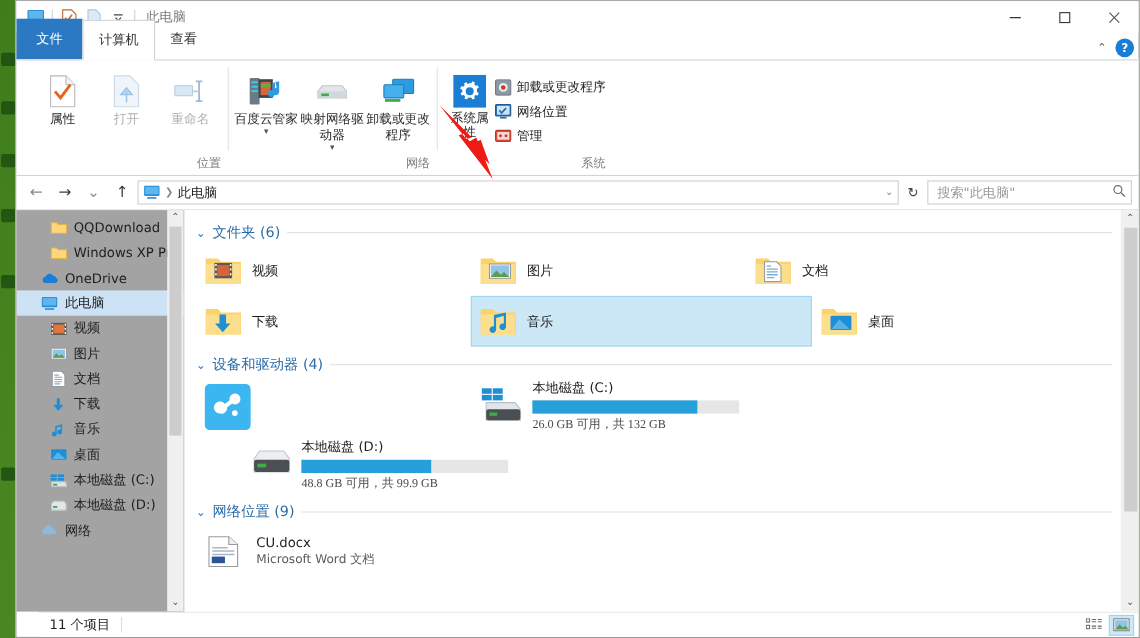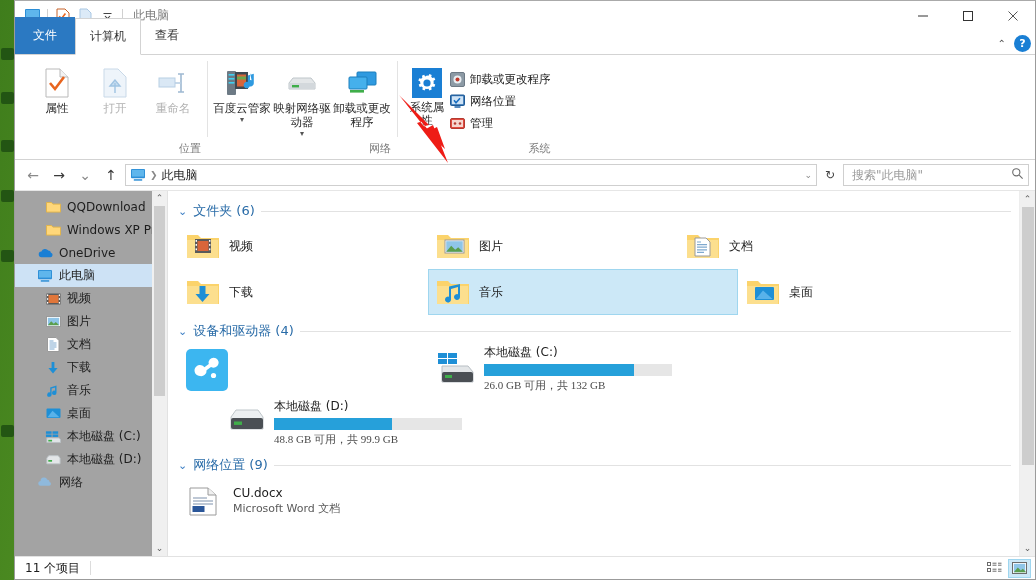--- a/index.html
+++ b/index.html
@@ -151,21 +151,21 @@
     position: absolute; right: 0; top: 0; bottom: 0; width: 16px; background: #f0f0f0;
     border-left: 1px solid #ededed;
   }
   .contentscroll .arw { height: 16px; line-height: 16px; text-align: center; font-size: 9px; color: #5c5c5c; }
   .contentscroll .arw.bot { position: absolute; bottom: 0; width: 100%; }
   .contentscroll .thumb { position: absolute; top: 16px; left: 2px; width: 12px; height: 258px; background: #cdcdcd; }
 
   
   .statusbar {
     flex: 0 0 23px; border-top: 1px solid #e2e2e2; background: #fff; display: flex; align-items: center;
-    padding: 0 4px; justify-content: space-between;
+    padding: 0 4px; justify-content: space-between; margin-left: 20px;
   }
   .status-left { display: flex; align-items: center; gap: 10px; font-size: 12px; color: #1d1d1d; padding-left: 6px; }
   .status-divider { width: 1px; height: 14px; background: #dcdcdc; }
   .viewbtns { display: flex; gap: 2px; align-items: center; }
   .viewbtn { width: 23px; height: 19px; display: flex; align-items: center; justify-content: center; }
   .viewbtn.active { background: #cce8f7; border: 1px solid #9fd6ef; }
 
   
   .annot-arrow { position: absolute; pointer-events: none; }
 </style>

